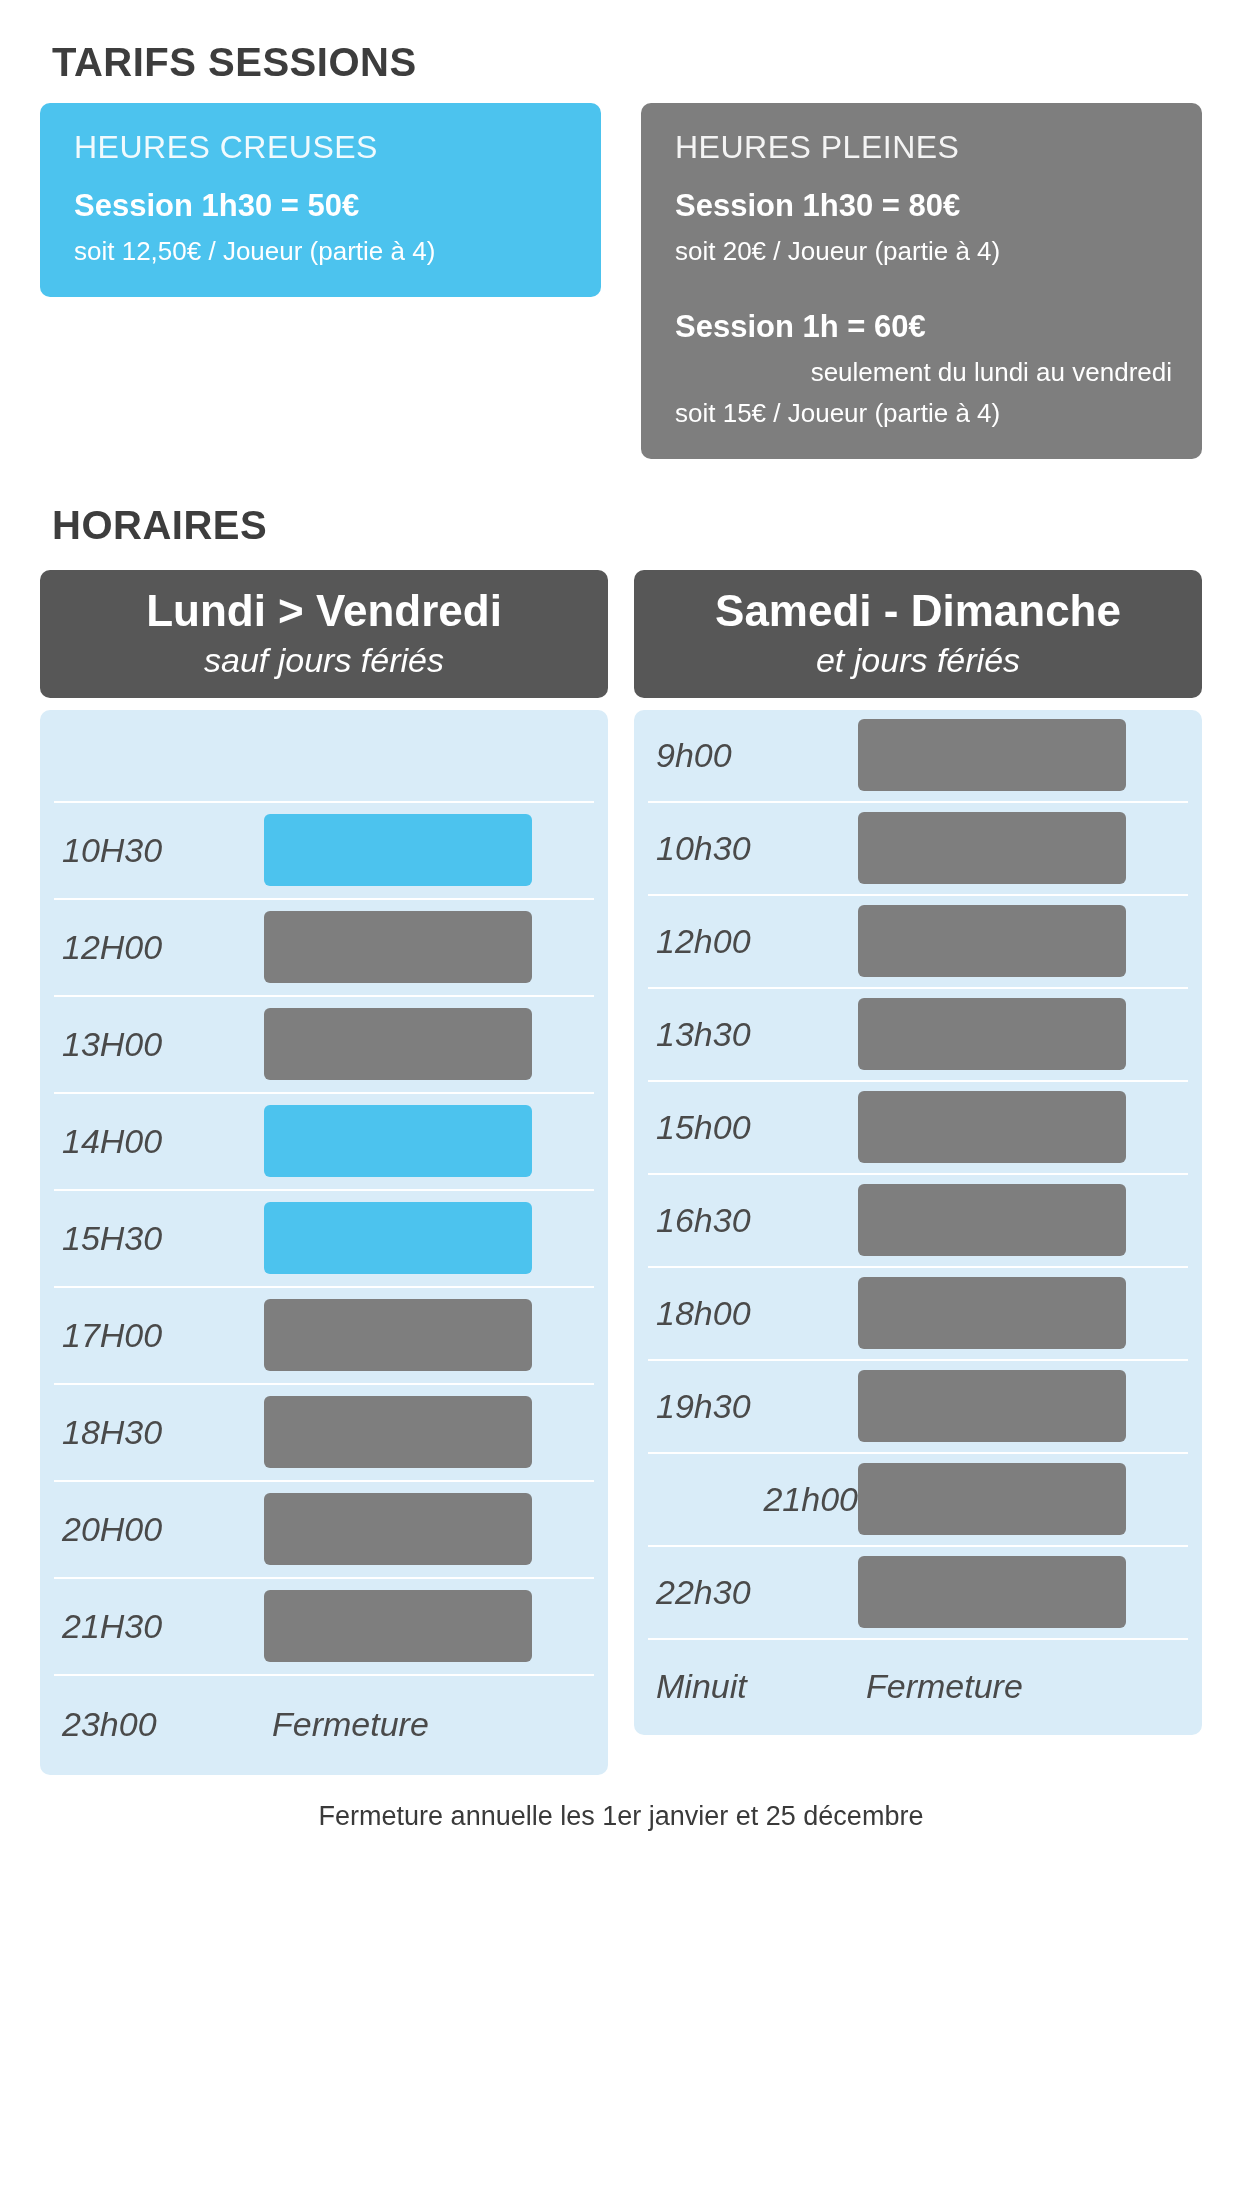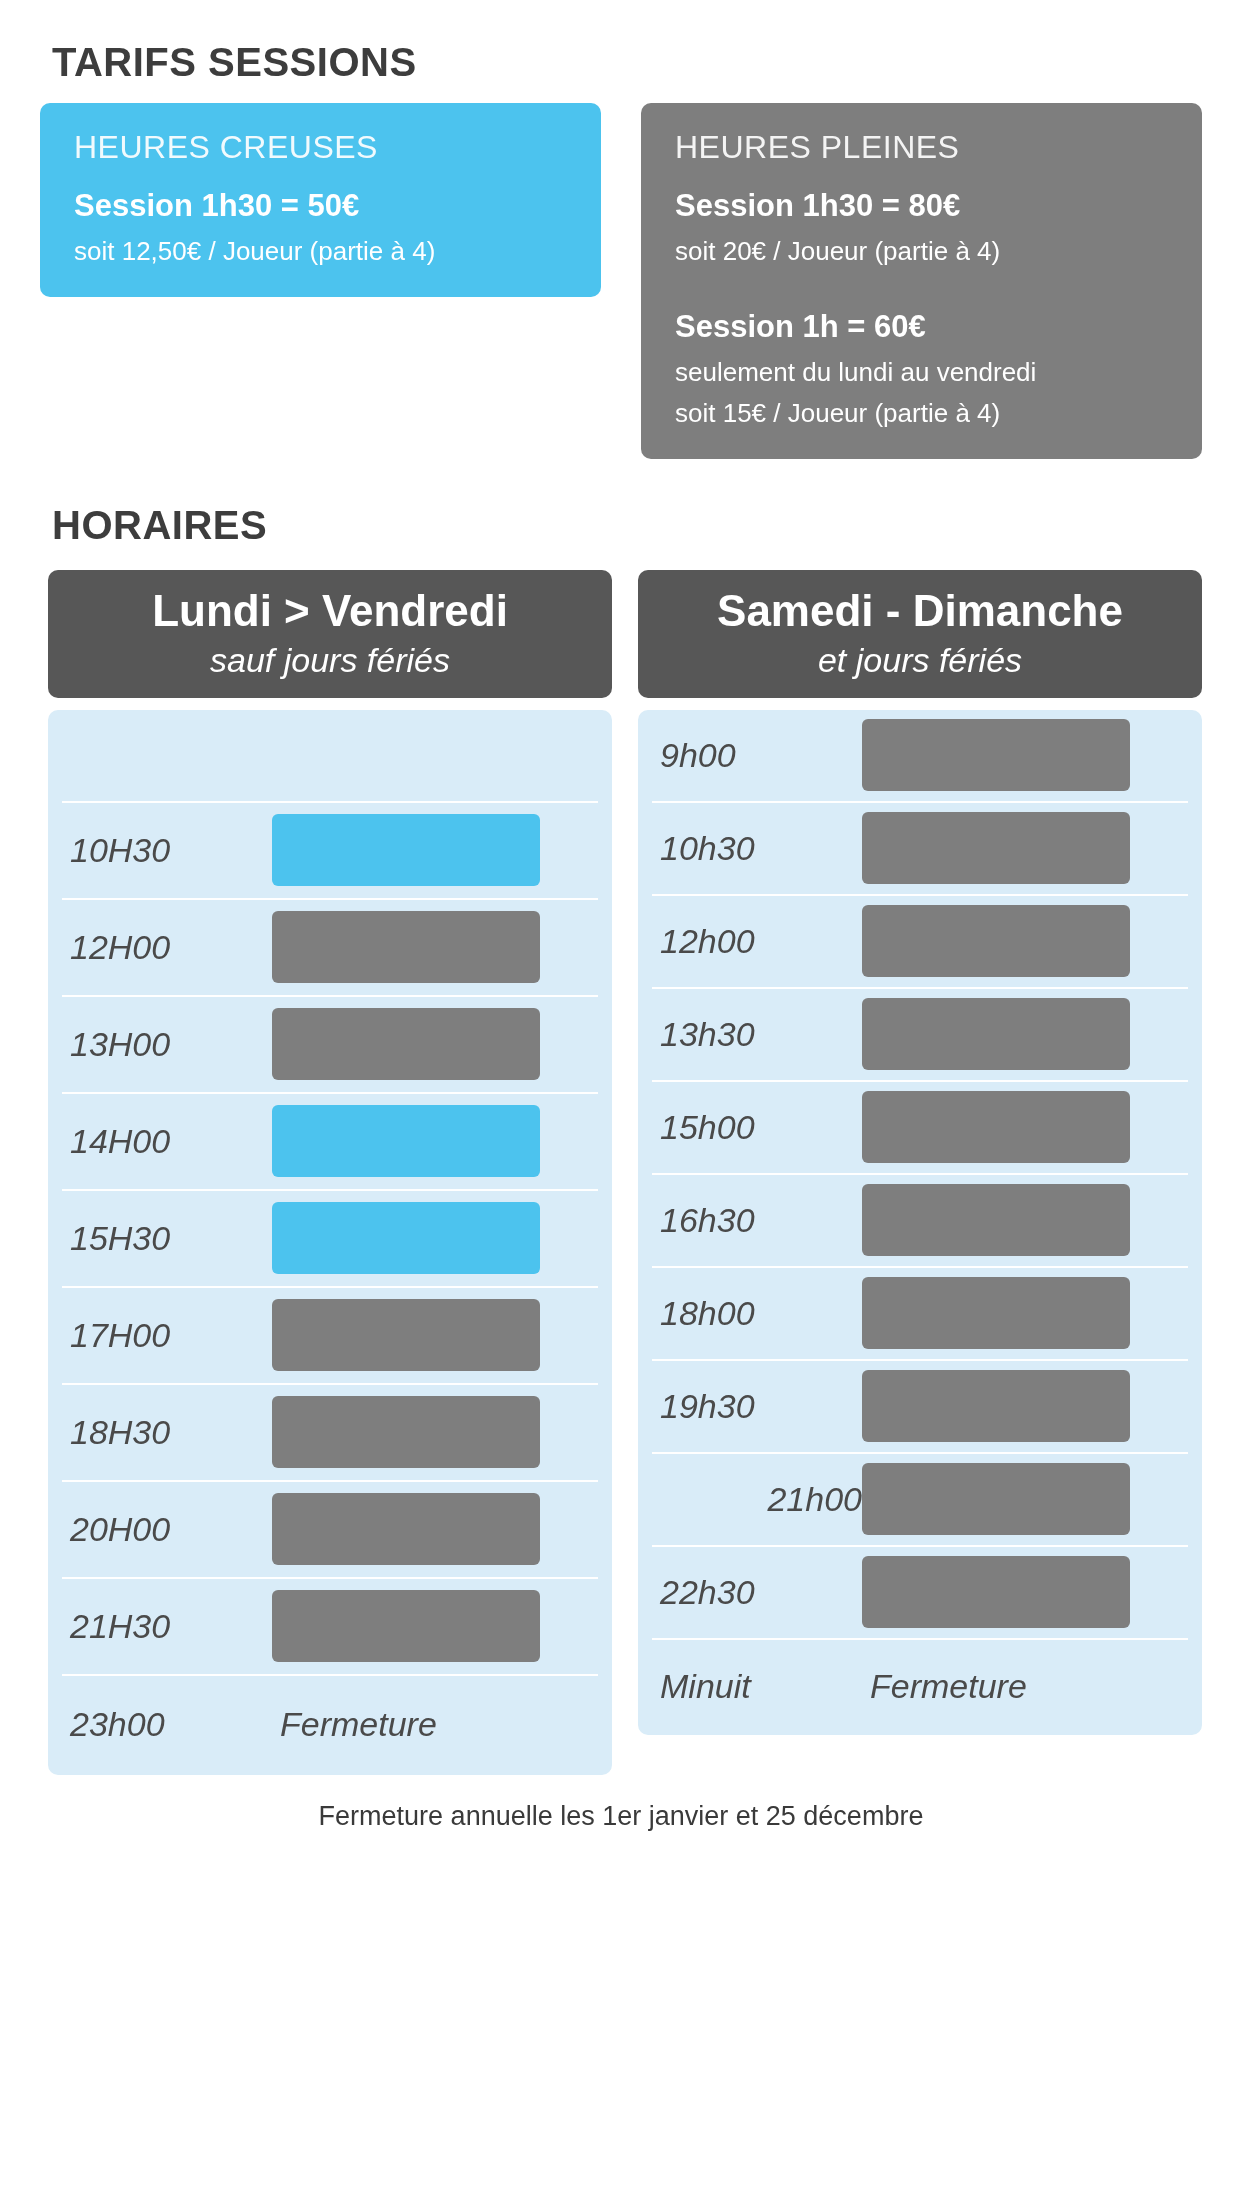--- a/index.html
+++ b/index.html
@@ -69,28 +69,28 @@
   }
   .tarif-sub {
     font-size: 26px;
     font-weight: normal;
   }
   .tarif-block-gap { height: 42px; }
   .tarif-note {
     font-size: 26px;
     font-weight: normal;
     margin-bottom: 10px;
+    text-align: right;
   }
 
   
   .horaires-row {
     display: flex;
     gap: 26px;
     align-items: flex-start;
-    margin-left: 8px;
   }
   .hcol { flex: 1 1 0; }
 
   .hhead {
     background: #575757;
     border-radius: 10px;
     color: #ffffff;
     text-align: center;
     box-sizing: border-box;
     padding: 16px 10px 18px 10px;

